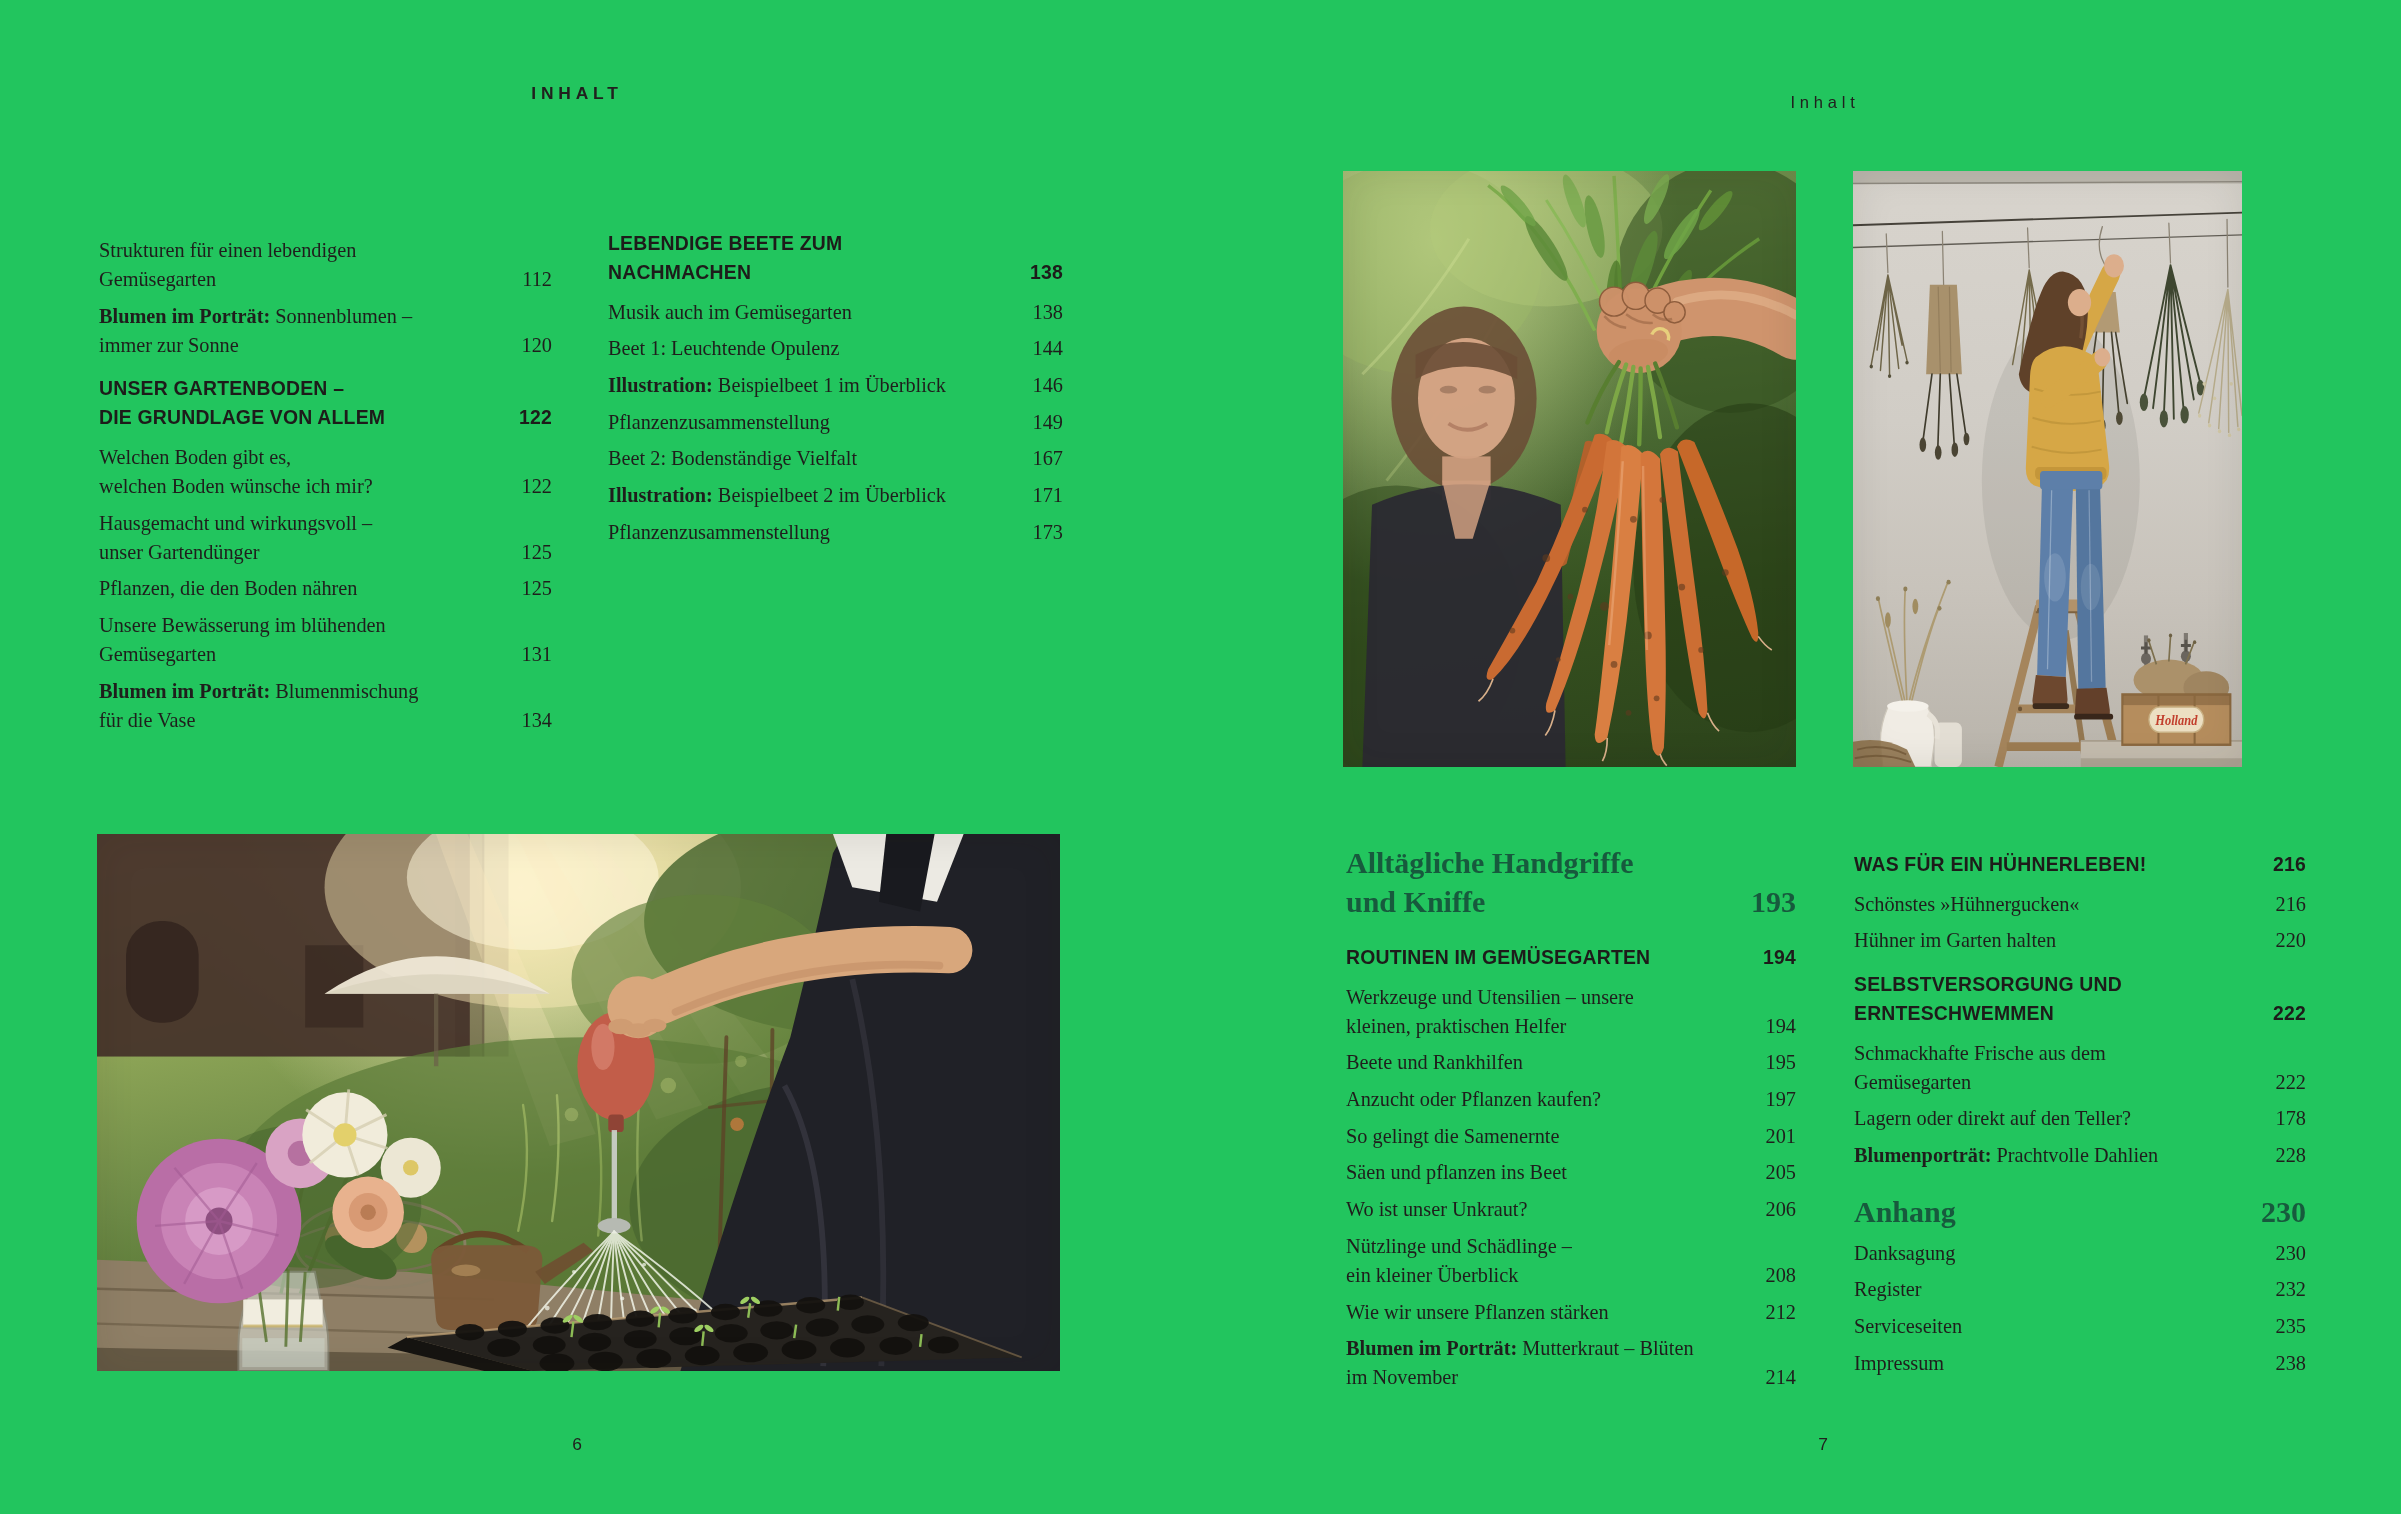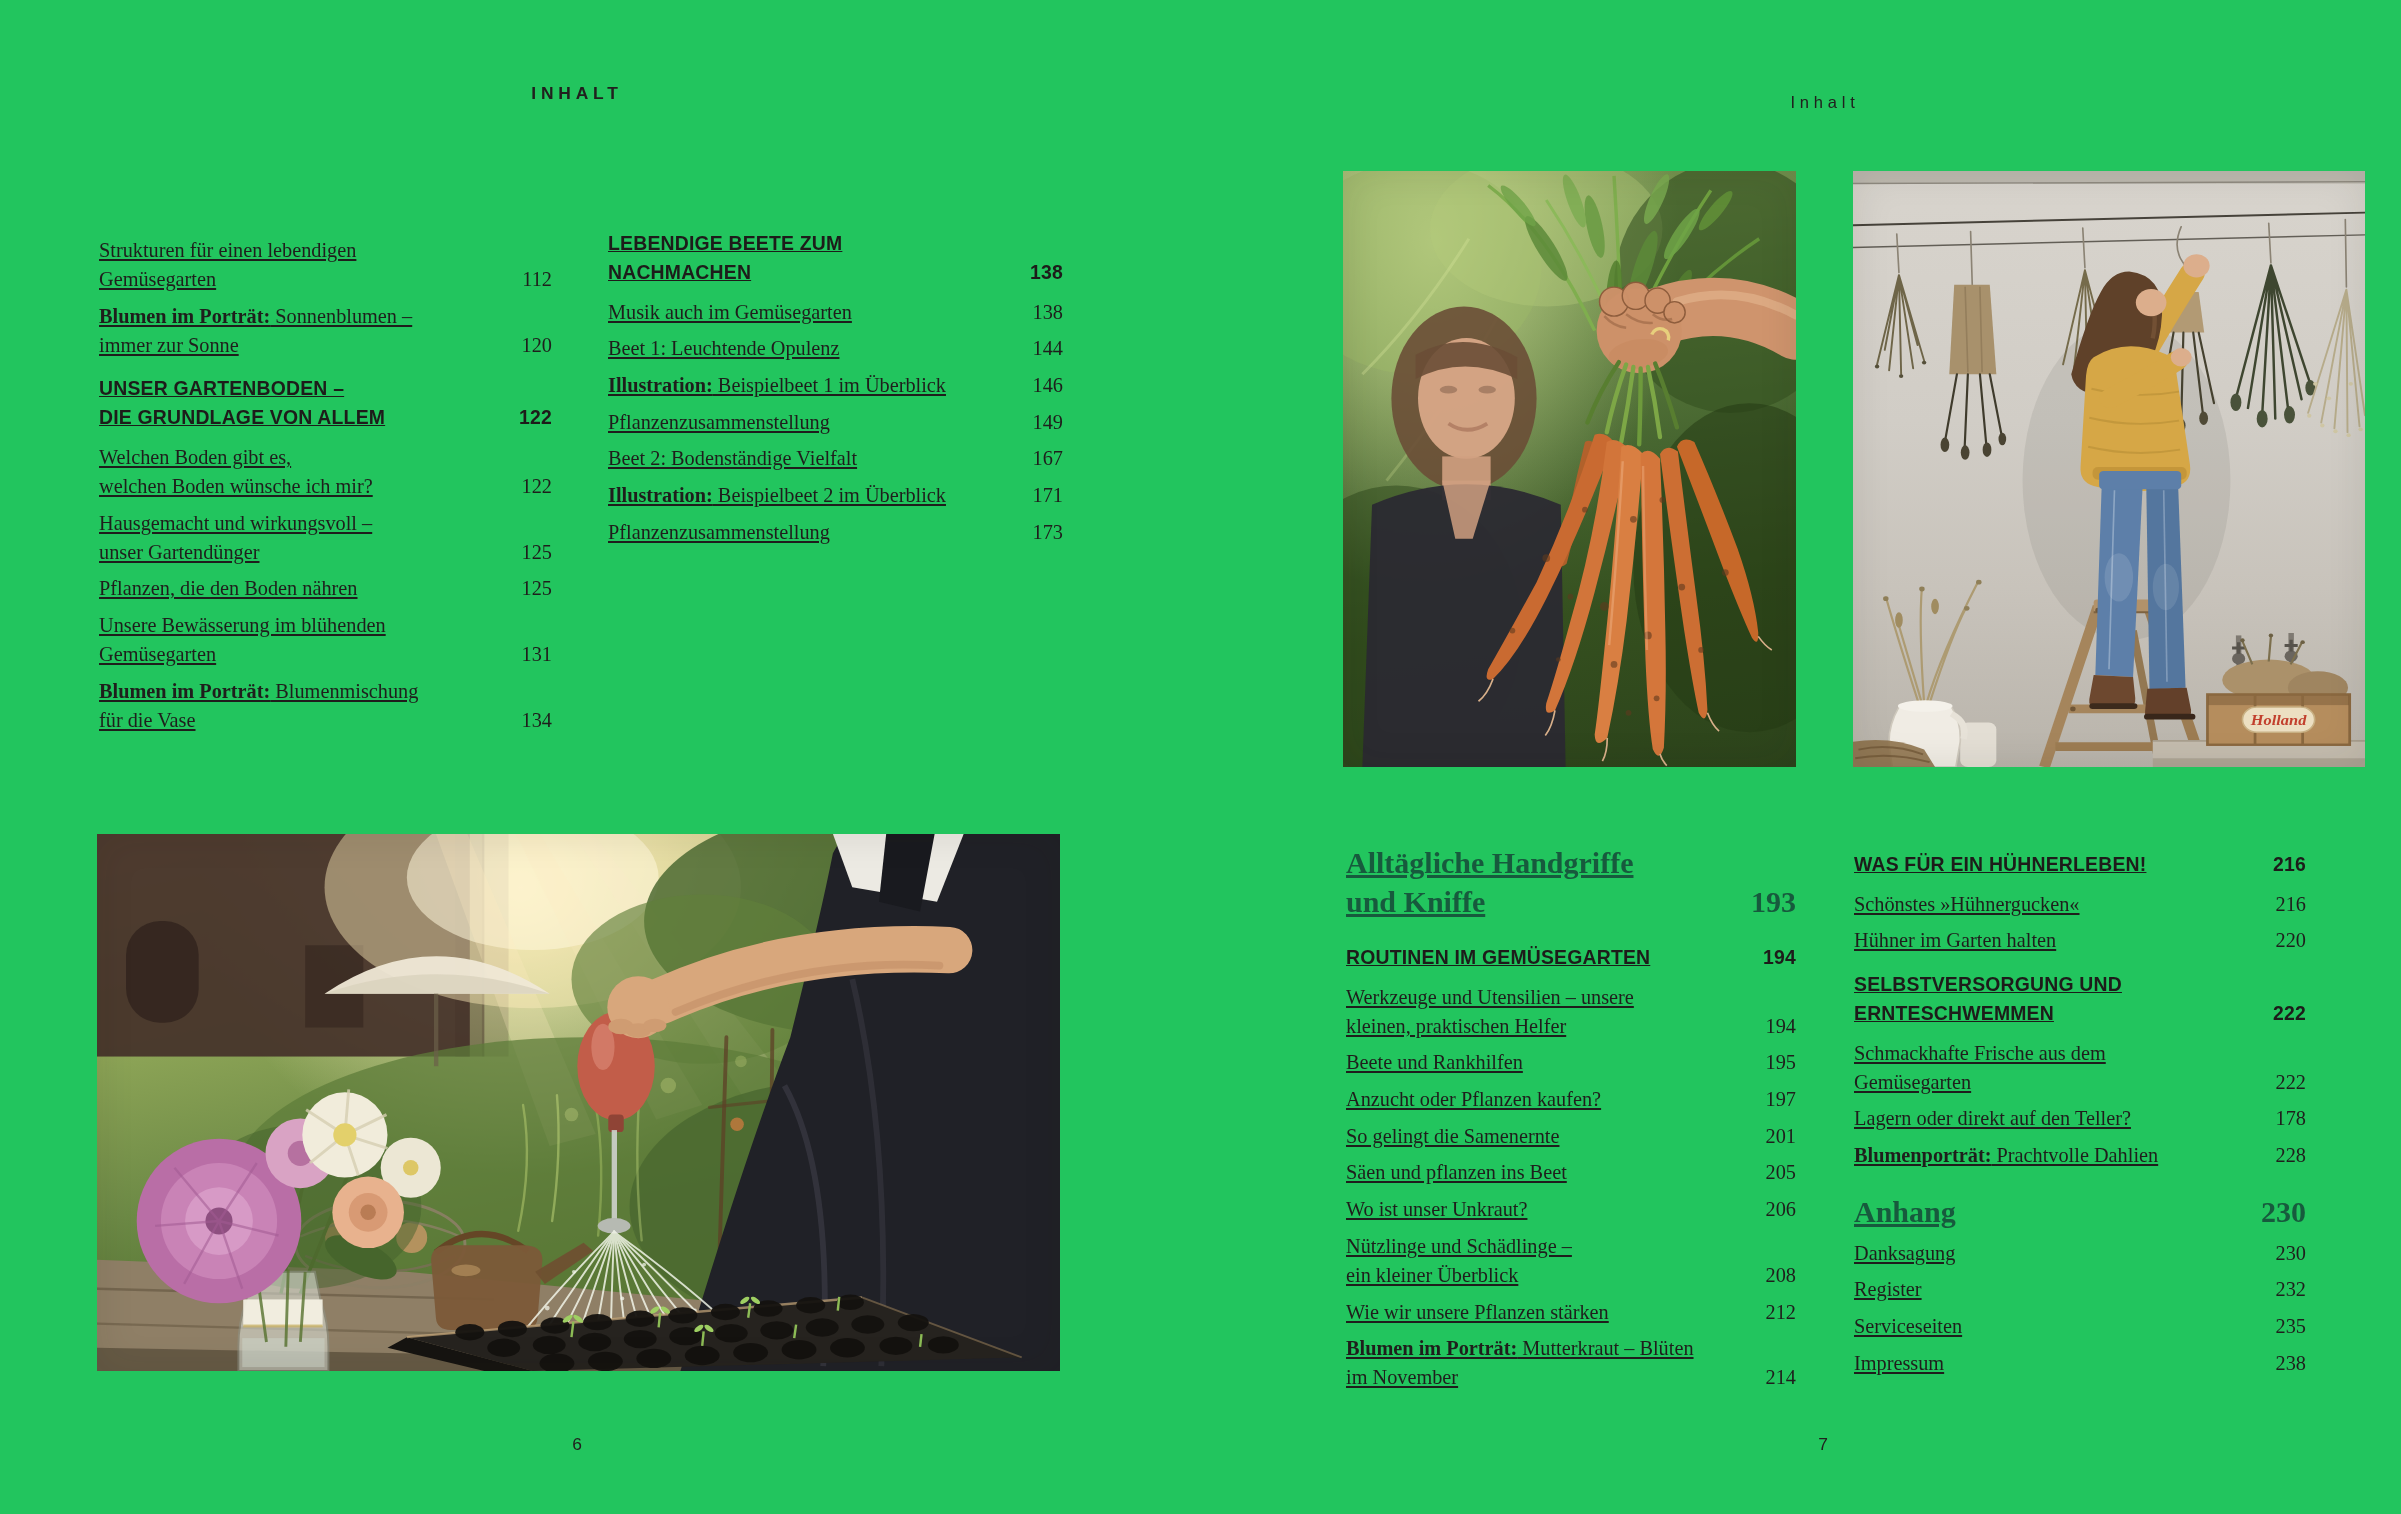--- a/index.html
+++ b/index.html
@@ -22,21 +22,21 @@
   
   .col{ position:absolute; }
   #col1{ left:99px;  top:236px;  width:453px; }
   #col2{ left:608px; top:229px;  width:455px; }
   #col3{ left:1346px; top:843px; width:450px; }
   #col4{ left:1854px; top:850px; width:452px; }
 
   .item{ margin:0 0 7.7px 0; }
   .item:last-child{ margin-bottom:0; }
   .line{ display:flex; justify-content:space-between; align-items:baseline; }
-  .txt{ font-size:20.3px; line-height:29px; white-space:pre;text-decoration:underline; }
+  .txt{ font-size:20.3px; line-height:29px; white-space:pre; }
   .num{ font-size:20.3px; line-height:29px; margin-left:11.6px; flex:0 0 auto; }
   .b{ font-weight:700; }
 
   .item.caps{ margin-top:14.5px; margin-bottom:10.7px; }
   .item.caps .txt,.item.caps .num{ font-family:"Liberation Sans", sans-serif; font-weight:700;
        font-size:19.4px; line-height:29px; letter-spacing:0.2px; color:#1d1c1a; }
   .item.green{ margin-bottom:22px; }
   .item.green .txt,.item.green .num{ font-weight:700; font-size:30px; line-height:39px; color:var(--green); }
   .item.green + .item.caps{ margin-top:4.8px;text-align:right; }
   .col .item:first-child{ margin-top:0; }
@@ -46,21 +46,21 @@
   .photo{ position:absolute; overflow:hidden; }
   .photo svg{ position:absolute; left:0; top:0; width:100%; height:100%; display:block; }
   #photo-watering{ left:97px; top:834px; width:963px; height:537px;
      background:
        radial-gradient(ellipse at 44% 10%, rgba(255,242,196,.9), rgba(255,242,196,0) 42%),
        linear-gradient(168deg,#cdbd7e 0%, #aeb266 14%, #8aa255 32%, #6d8a46 52%, #51702f 72%, #3c5526 100%); }
   #photo-carrots{ left:1343px; top:171px; width:453px; height:596px;
      background:
        radial-gradient(ellipse at 20% 12%, rgba(226,238,164,.75), rgba(226,238,164,0) 48%),
        linear-gradient(172deg,#7d9a55 0%, #5f8040 24%, #476630 48%, #35501f 72%, #2c431b 100%); }
-  #photo-ladder{ left:1853px; top:171px; width:512px; height:596px;
+  #photo-ladder{ left:1853px; top:171px; width:389px; height:596px;
      background: linear-gradient(180deg,#d8d4cd 0%, #d1cdc6 42%, #c8c3bb 70%, #b9b4ab 100%); }
   .photo::after{ content:""; position:absolute; inset:0; box-shadow:inset 0 0 39px rgba(30,30,20,.10); pointer-events:none; }
 </style>
 </head>
 <body>
 
 <div class="spread">
 
   <div class="runhead left">INHALT</div>
   <div class="runhead right">Inhalt</div>

